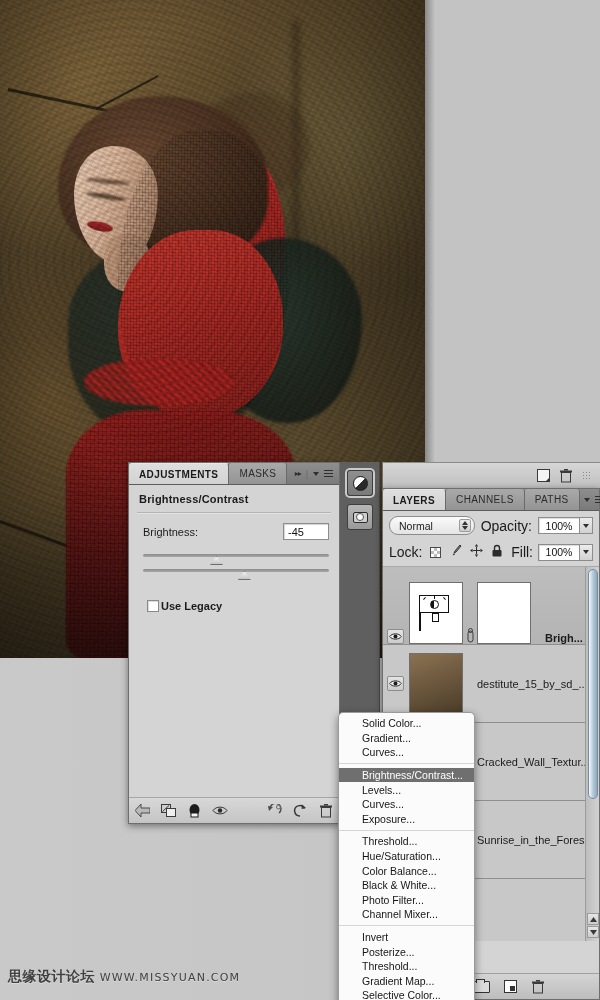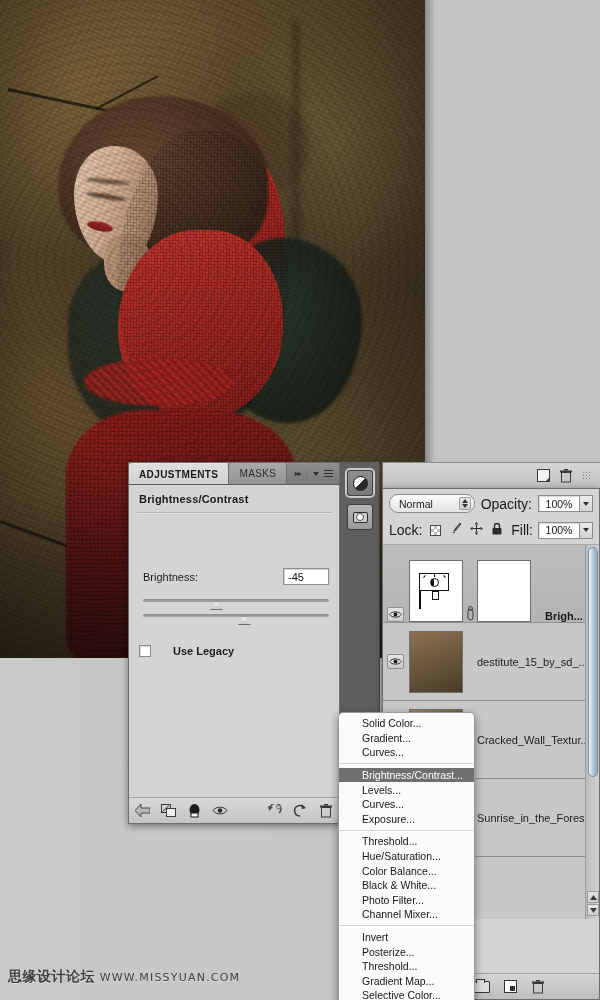--- a/index.html
+++ b/index.html
@@ -207,42 +207,42 @@
 
   
   #adjustments { left: 128px; top: 462px; width: 212px; height: 362px; }
   .adjTitle {
     padding: 8px 10px 7px 10px;
     font-size: 11px; font-weight: bold; color: #1b1b1b;
     letter-spacing: .2px;
   }
   .hr { height: 1px; background: #b4b4b4; margin: 0 8px; box-shadow: 0 1px 0 #e2e2e2; }
   .sliderRow { padding: 10px 10px 2px 14px; }
-  .sliderLabelLine { display: flex; align-items: center; justify-content: space-between; margin-top: 45px; }
+  .sliderLabelLine { display: flex; align-items: center; justify-content: space-between; }
   .sliderLabel { font-size: 11px; color: #1b1b1b; }
   .numBox {
     width: 46px; height: 17px;
     background: #fff; border: 1px solid #8d8d8d;
     box-shadow: inset 1px 1px 1px rgba(0,0,0,.18);
     font-size: 11px; color: #111;
     display: flex; align-items: center; padding-left: 4px;
   }
   .track {
     position: relative;
     height: 3px; margin: 12px 10px 0 14px;
     background: linear-gradient(180deg,#8b8b8b,#a8a8a8);
     border-radius: 2px;
   }
   .thumb {
     position: absolute; top: 2px; width: 13px; height: 9px;
     background: linear-gradient(180deg,#f2f2f2,#c6c6c6);
     border: 1px solid #6f6f6f;
     clip-path: polygon(50% 0%, 100% 100%, 0% 100%);
   }
-  .legacyRow { display: flex; align-items: center; gap: 22px; padding: 28px 0 0 10px; }
+  .legacyRow { display: flex; align-items: center; gap: 2px; padding: 28px 0 0 18px; }
   .cbox {
     width: 12px; height: 12px; background: #fff;
     border: 1px solid #8a8a8a;
     box-shadow: inset 1px 1px 1px rgba(0,0,0,.15);
   }
   .legacyLabel { font-size: 11px; font-weight: bold; color: #1b1b1b; }
   .adjFooter {
     position: absolute; left: 0; right: 0; bottom: 0;
     height: 26px;
     background: linear-gradient(180deg,#d8d8d8,#c4c4c4);
@@ -582,20 +582,40 @@
       <svg width="12" height="14" viewBox="0 0 12 14">
           <rect x="1.5" y="3.5" width="9" height="9.5" fill="none" stroke="#3a3a3a"></rect>
           <rect x="0" y="1.5" width="12" height="2" fill="#3a3a3a"></rect>
           <rect x="4" y="0" width="4" height="1.5" fill="#3a3a3a"></rect>
         </svg>
     </span>
     <span class="grip"></span>
   </div>
 
   <div class="panel" id="layersPanel">
+    <div class="tabbar">
+      <div class="tab active">
+        <span>LAYERS</span>
+      </div>
+      <div class="tab">
+        <span>CHANNELS</span>
+      </div>
+      <div class="tab">
+        <span>PATHS</span>
+      </div>
+      <div class="tabspacer"></div>
+      <div class="tabicons">
+        <span class="triDown"></span>
+        <span class="hamburger">
+            <i></i>
+            <i></i>
+            <i></i>
+          </span>
+      </div>
+    </div>
 
     <div class="blendRow">
       <span class="select">
         <span>Normal</span>
         <span class="spinner">
             <i class="up"></i>
             <i class="dn"></i>
           </span>
       </span>
       <span class="lbl">Opacity:</span>

